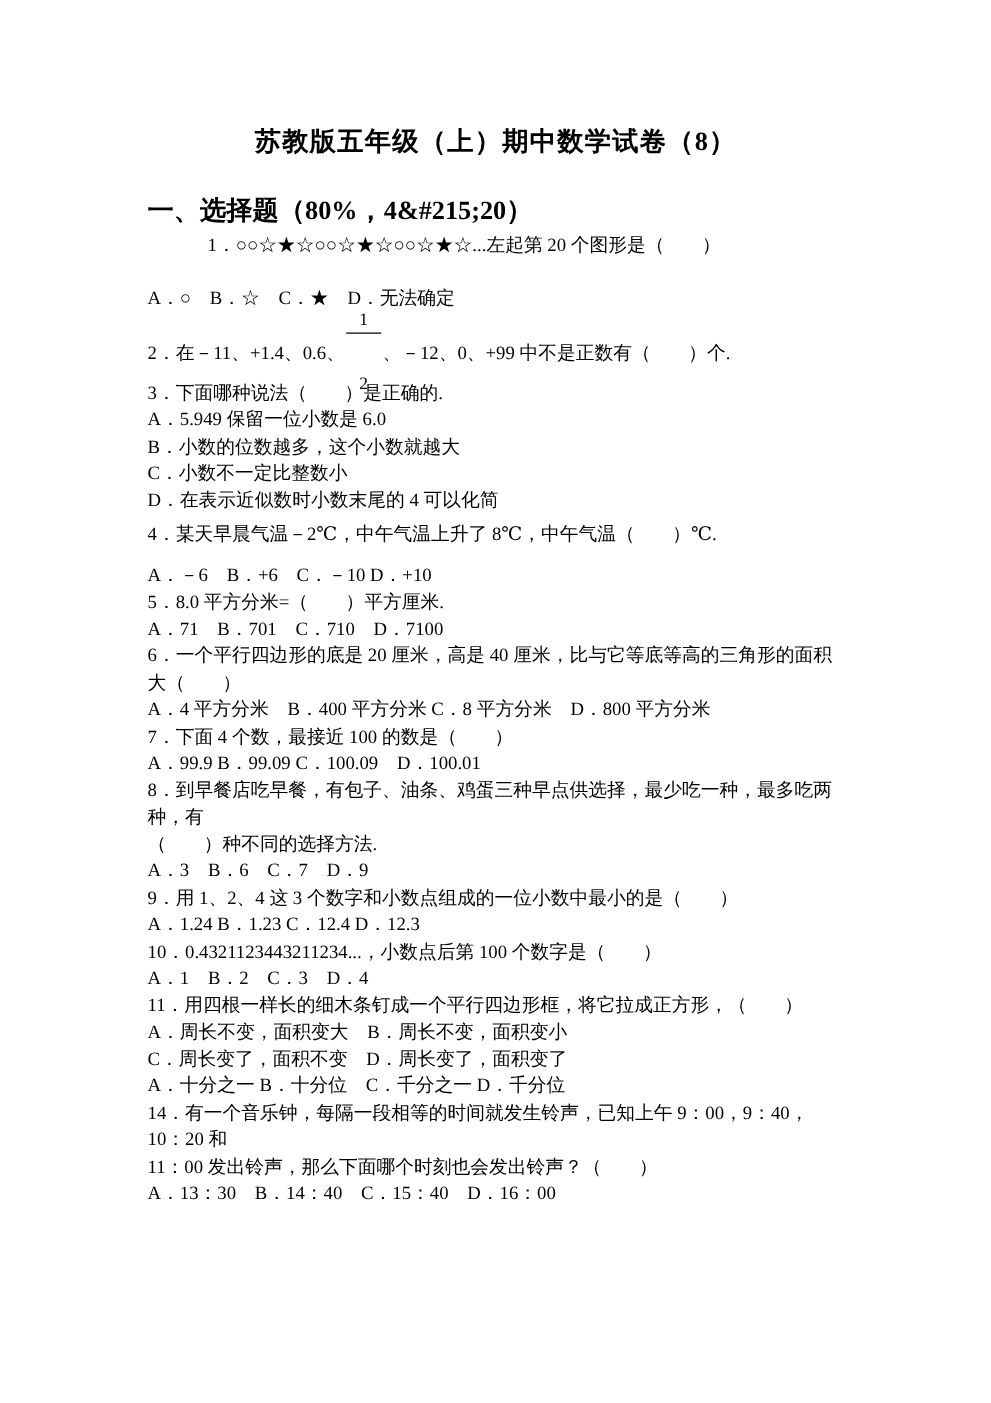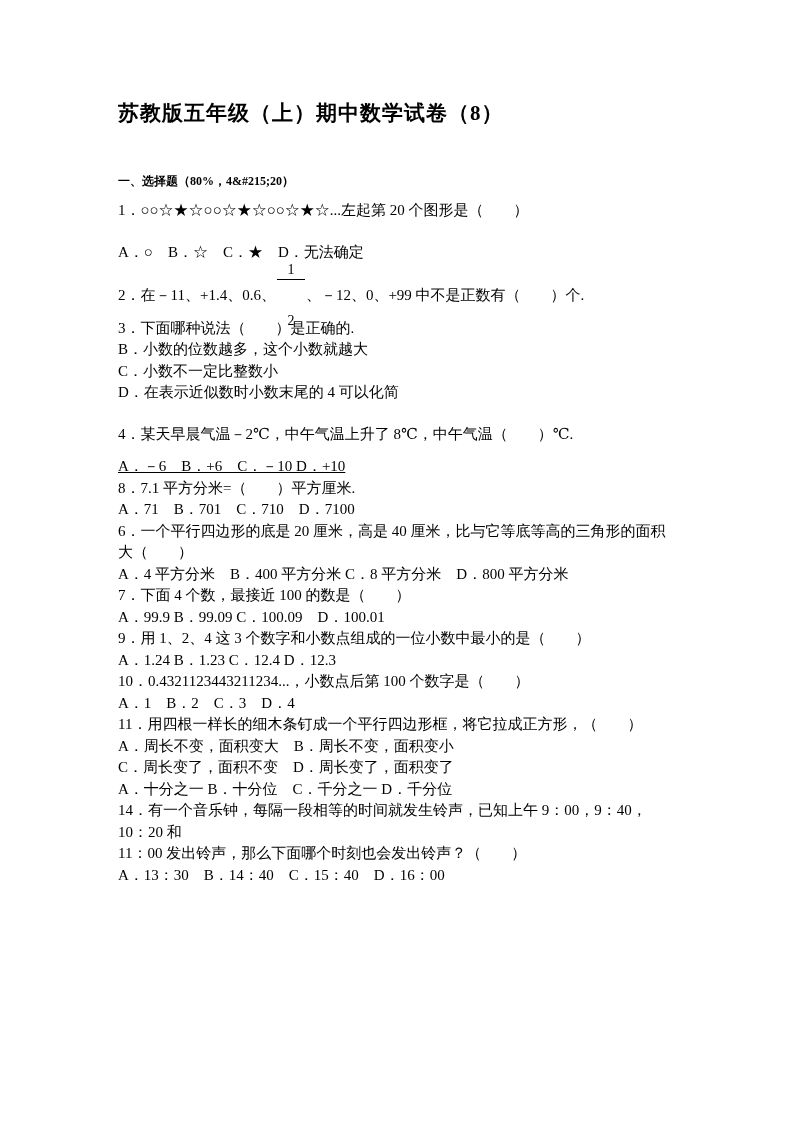--- a/index.html
+++ b/index.html
@@ -12,36 +12,37 @@
     font-family: "Liberation Serif", "DejaVu Serif", serif;
     font-size: 15px;
     color: #000000;
     background: #ffffff;
   }
   .title {
     margin: 99px 0 0 0;
     font-size: 21px;
     font-weight: bold;
     line-height: 28px;
+    text-align: center;
     letter-spacing: 1px;
   }
   .section-header {
-    margin-top: 44px;
+    margin-top: 31px;
     font-weight: bold;
-    font-size: 12px;
+    font-size: 21px;
     line-height: 21.5px;
   }
   .line {
     line-height: 21.5px;
     white-space: pre-wrap;
   }
-  .gap-q1      { margin-top: 7px; }
+  .gap-q1      { margin-top: 7px; margin-left: 48px; }
   .gap-blank   { margin-top: 21px; }
-  .gap-q4      { margin-top: 20px; }
-  .gap-q4opt   { margin-top: 11px; text-decoration: underline; }
+  .gap-q4      { margin-top: 6px; }
+  .gap-q4opt   { margin-top: 11px; }
   .q2-line {
     margin-top: 10px;
     height: 44px;
     display: flex;
     align-items: center;
     white-space: pre-wrap;
   }
   .frac {
     display: inline-block;
     text-align: center;
@@ -80,45 +81,51 @@
       <span class="frac">
         <span class="num">1</span>
         <span class="den">2</span>
       </span>
       <span>、－12、0、+99 中不是正数有（　　）个.</span>
     </div>
   </section>
 
   <section class="q">
     <div class="line">3．下面哪种说法（　　）是正确的.</div>
+    <div class="line">A．5.949 保留一位小数是 6.0</div>
     <div class="line">B．小数的位数越多，这个小数就越大</div>
     <div class="line">C．小数不一定比整数小</div>
     <div class="line">D．在表示近似数时小数末尾的 4 可以化简</div>
   </section>
 
   <section class="q">
     <div class="line gap-q4">4．某天早晨气温－2℃，中午气温上升了 8℃，中午气温（　　）℃.</div>
     <div class="line gap-q4opt">A．－6　B．+6　C．－10 D．+10</div>
   </section>
 
   <section class="q">
-    <div class="line">8．7.1 平方分米=（　　）平方厘米.</div>
+    <div class="line">5．8.0 平方分米=（　　）平方厘米.</div>
     <div class="line">A．71　B．701　C．710　D．7100</div>
   </section>
 
   <section class="q">
     <div class="line">6．一个平行四边形的底是 20 厘米，高是 40 厘米，比与它等底等高的三角形的面积大（　　）</div>
     <div class="line">A．4 平方分米　B．400 平方分米 C．8 平方分米　D．800 平方分米</div>
   </section>
 
   <section class="q">
     <div class="line">7．下面 4 个数，最接近 100 的数是（　　）</div>
     <div class="line">A．99.9 B．99.09 C．100.09　D．100.01</div>
   </section>
 
+  <section class="q">
+    <div class="line">8．到早餐店吃早餐，有包子、油条、鸡蛋三种早点供选择，最少吃一种，最多吃两种，有</div>
+    <div class="line">（　　）种不同的选择方法.</div>
+    <div class="line">A．3　B．6　C．7　D．9</div>
+  </section>
 
   <section class="q">
     <div class="line">9．用 1、2、4 这 3 个数字和小数点组成的一位小数中最小的是（　　）</div>
     <div class="line">A．1.24 B．1.23 C．12.4 D．12.3</div>
   </section>
 
   <section class="q">
     <div class="line">10．0.4321123443211234...，小数点后第 100 个数字是（　　）</div>
     <div class="line">A．1　B．2　C．3　D．4</div>
   </section>

